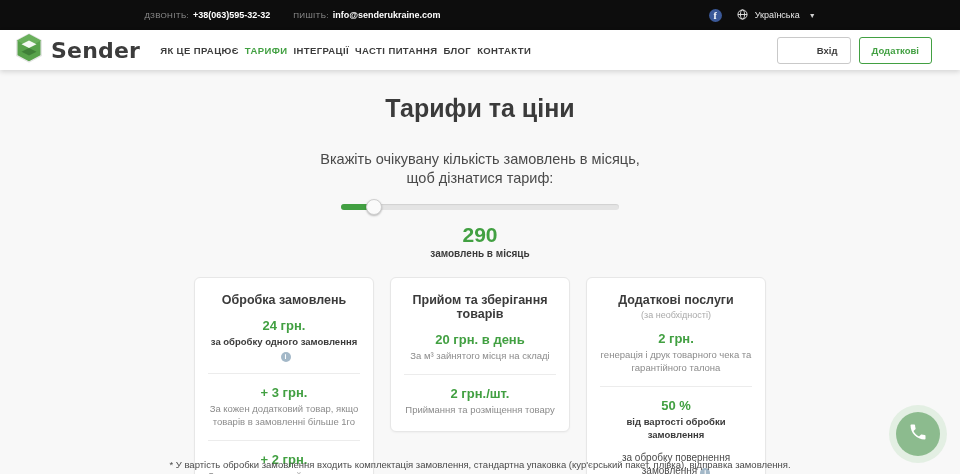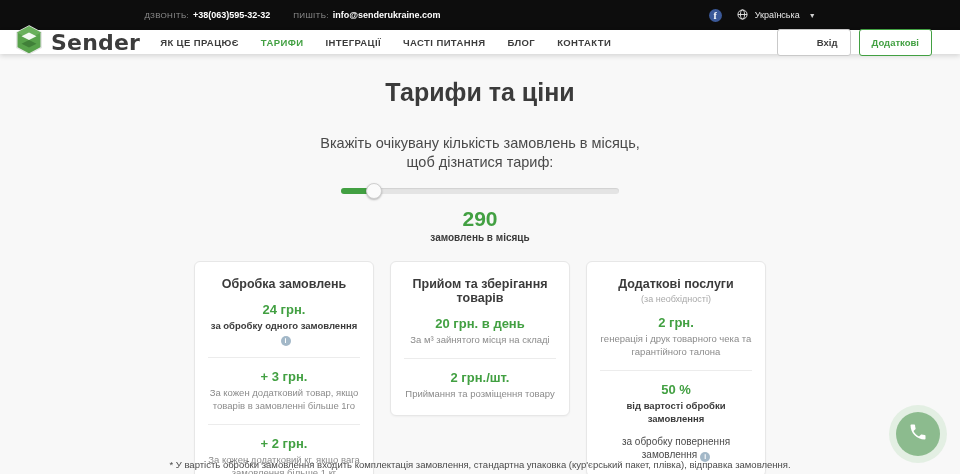--- a/index.html
+++ b/index.html
@@ -28,32 +28,32 @@
     font-family:"Liberation Serif", serif;
     font-size:10px; line-height:13px; text-align:center;
     display:inline-block; cursor:pointer;
   }
   .globe-icon { display:inline-block; margin-left:10px; }
   .lang-label { color:#e8e8e8; font-size:9px; margin-left:2px; cursor:pointer; }
   .chev { color:#cfcfcf; font-size:7px; margin-left:4px; cursor:pointer; }
 
   
   .header {
-    height:24px; background:#fff;
+    height:40px; background:#fff;
     display:flex; align-items:center;
     padding:0 28px 0 14px;
     box-shadow:0 2px 5px rgba(0,0,0,.14);
     position:relative; z-index:5;
   }
   .brand { display:flex; align-items:center; gap:7px; cursor:pointer; }
   .brand-name {
     font-size:22px; font-weight:bold; color:#3c3c3c; letter-spacing:.2px;
     font-family:"DejaVu Sans", sans-serif;
   }
-  .nav { display:flex; align-items:center; gap:22px; margin-left:20px; }
+  .nav { display:flex; align-items:center; gap:6px; margin-left:20px; }
   .nav-item {
     font-size:9.5px; font-weight:bold; color:#3c3c3c;
     text-transform:uppercase; letter-spacing:.4px; cursor:pointer;
     white-space:nowrap;
   }
   .nav-item.active { color:#42a042; }
   .auth { margin-left:auto; display:flex; gap:8px; }
   .btn {
     background:#fff; font-size:9.5px; font-weight:bold;
     padding:7px 12px; border-radius:3px; cursor:pointer;

